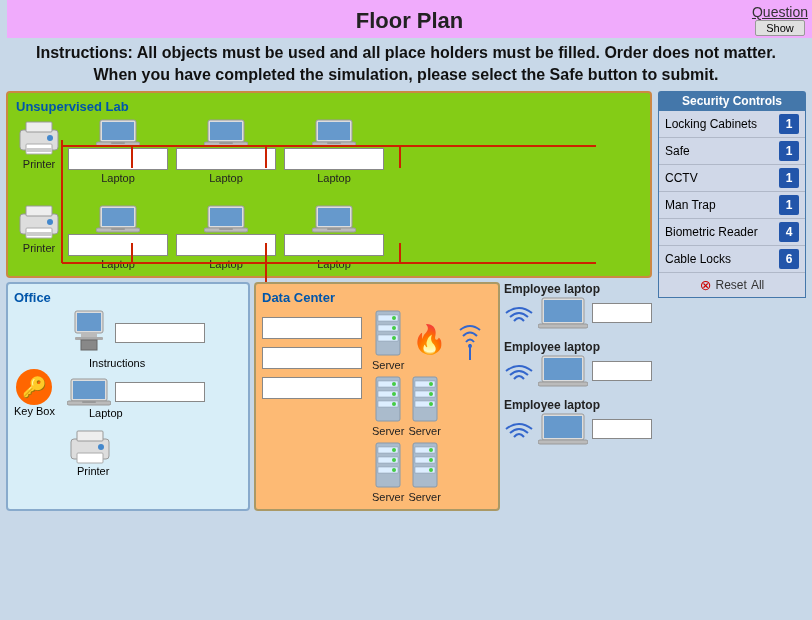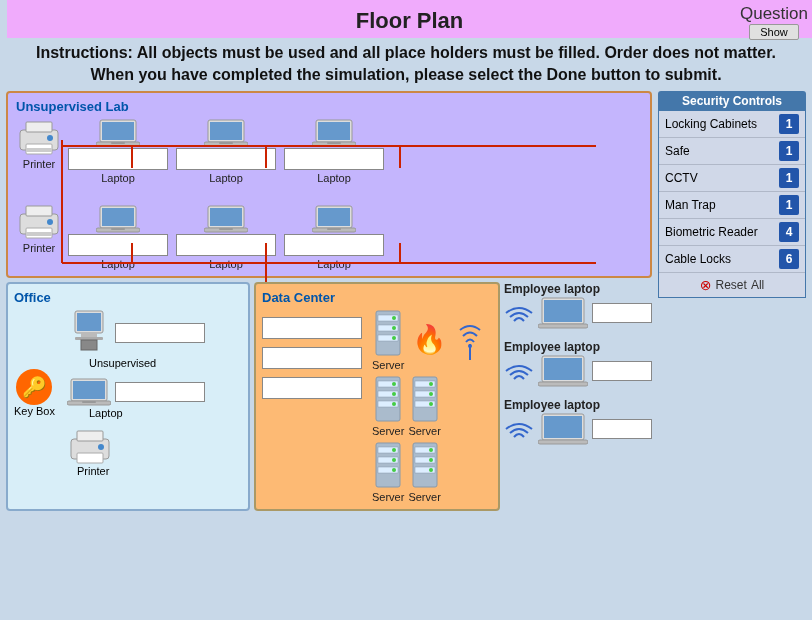--- a/index.html
+++ b/index.html
@@ -37,22 +37,23 @@
     .question-panel {
       position: absolute;
       top: 4px;
       right: 4px;
       display: flex;
       flex-direction: column;
       align-items: center;
       font-size: 11px;
     }
     .question-panel .q-label {
-      font-size: 17px;
+      font-size: 14px;
       color: #333;
+      text-decoration: underline;
     }
     .question-panel button {
       font-size: 11px;
       padding: 1px 10px;
       background: #e0e0e0;
       border: 1px solid #999;
       cursor: pointer;
       border-radius: 2px;
     }
 
@@ -120,21 +121,21 @@
       cursor: pointer;
       color: #333;
     }
     .reset-icon {
       color: #cc0000;
       font-size: 14px;
     }
 
     
     .unsupervised-lab {
-      background: #c4b5fd;
+      background: #84cc16;
       border: 2px solid #cc8844;
       border-radius: 4px;
       padding: 6px 8px;
       position: relative;
     }
     .lab-label {
       font-size: 13px;
       font-weight: bold;
       color: #0055aa;
       margin-bottom: 4px;
@@ -207,21 +208,21 @@
 <div class="question-panel">
   <span class="q-label">Question</span>
   <button>Show</button>
 </div>
 
 <div class="header">
   <h1>Floor Plan</h1>
 </div>
 <div class="instructions">
   <span>Instructions: All objects must be used and all place holders must be filled. Order does not matter.</span><br>
-  <span>When you have completed the simulation, please select the Done button to submit.</span>
+  <span>When you have completed the simulation, please select the Safe button to submit.</span>
 </div>
 
 <div class="main-content">
 
   <div class="floor-area">
 
     <div class="unsupervised-lab">
       <div class="lab-label">Unsupervised Lab</div>
 
       <div style="display:flex; gap:6px; align-items:flex-start; position:relative;">
@@ -358,21 +359,21 @@
                   <svg width="44" height="44" viewBox="0 0 44 44">
                     <rect x="8" y="2" width="28" height="22" rx="2" fill="#ddd" stroke="#999" stroke-width="1"></rect>
                     <rect x="10" y="4" width="24" height="18" fill="#6699cc"></rect>
                     <rect x="14" y="24" width="16" height="4" fill="#bbb"></rect>
                     <rect x="8" y="28" width="28" height="3" rx="1" fill="#aaa"></rect>
                     <rect x="14" y="31" width="16" height="10" fill="#888" stroke="#666" stroke-width="1"></rect>
                   </svg>
                 </div>
                 <input type="text" class="slot-box-sm" style="width: 90px; height: 20px;">
               </div>
-              <span style="font-size:11px; margin-left:22px;">Unsupervised</span>
+              <span style="font-size:11px; margin-left:22px;">Instructions</span>
             </div>
 
             <div style="display:flex; flex-direction:column; align-items:flex-start;">
               <div style="display:flex; align-items:center; gap:4px;">
                 <svg width="44" height="30" viewBox="0 0 44 30">
                   <rect x="4" y="2" width="36" height="22" rx="2" fill="#ddd" stroke="#999" stroke-width="1"></rect>
                   <rect x="6" y="4" width="32" height="18" fill="#6699cc"></rect>
                   <rect x="0" y="24" width="44" height="4" rx="2" fill="#bbb" stroke="#999" stroke-width="1"></rect>
                   <rect x="15" y="24" width="14" height="2" rx="1" fill="#999"></rect>
                 </svg>

